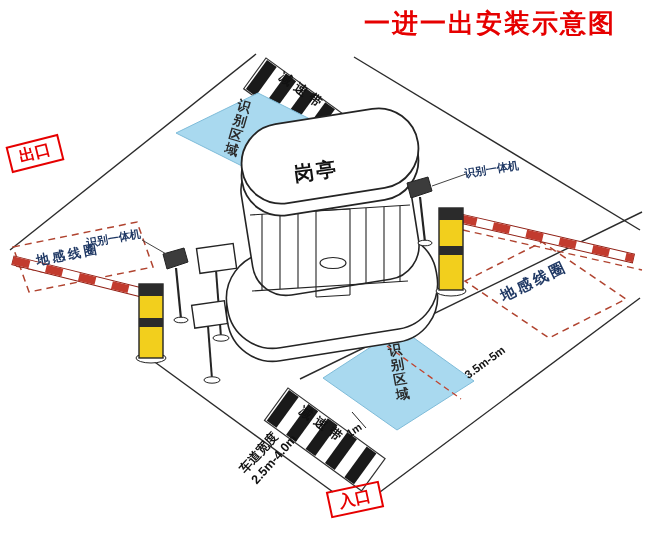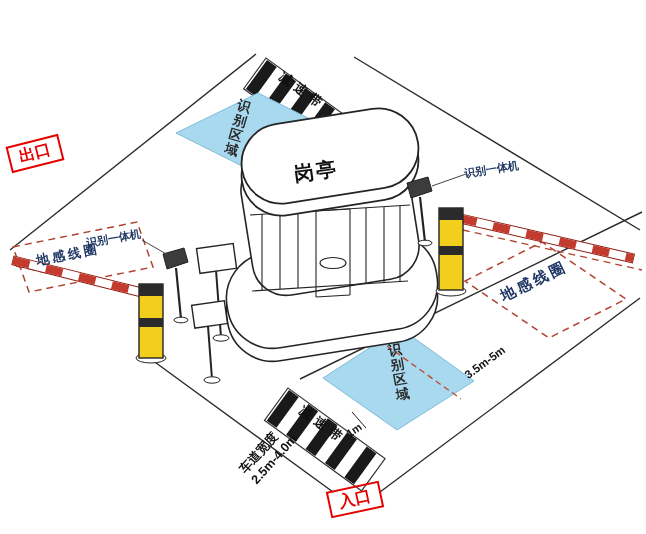--- a/index.html
+++ b/index.html
@@ -134,20 +134,21 @@
             <rect x="170" y="0.5" width="8" height="8"></rect>
         </g>
       </g>
       <ellipse cx="451" cy="291" rx="15" ry="5" fill="#fff" stroke="#242424"></ellipse>
       <rect x="439" y="208" width="24" height="82" fill="#f2cf1d" stroke="#242424" stroke-width="1.4"></rect>
       <rect x="439" y="208" width="24" height="12" fill="#2b2b2b"></rect>
       <rect x="439" y="246" width="24" height="9" fill="#2b2b2b"></rect>
     </g>
   </svg>
 
+  <div class="lbl title" style="left:364px;top:6px;">一进一出安装示意图</div>
 
   <div class="lbl marker" style="left:8px;top:140px;transform:rotate(-14deg);">出口</div>
 
   <div class="lbl marker" style="left:328px;top:486px;transform:rotate(-12deg);">入口</div>
 
   <div class="lbl" style="left:294px;top:158px;font-size:20px;letter-spacing:2px;transform:rotate(-8deg);">岗亭</div>
 
   <div class="lbl vstack" style="left:230px;top:98px;font-size:13.5px;color:#2a2a2a;transform:rotate(16deg);">识别区域</div>
 
   <div class="lbl vstack" style="left:391px;top:342px;font-size:13.5px;color:#2a2a2a;transform:rotate(-10deg);">识别区域</div>

